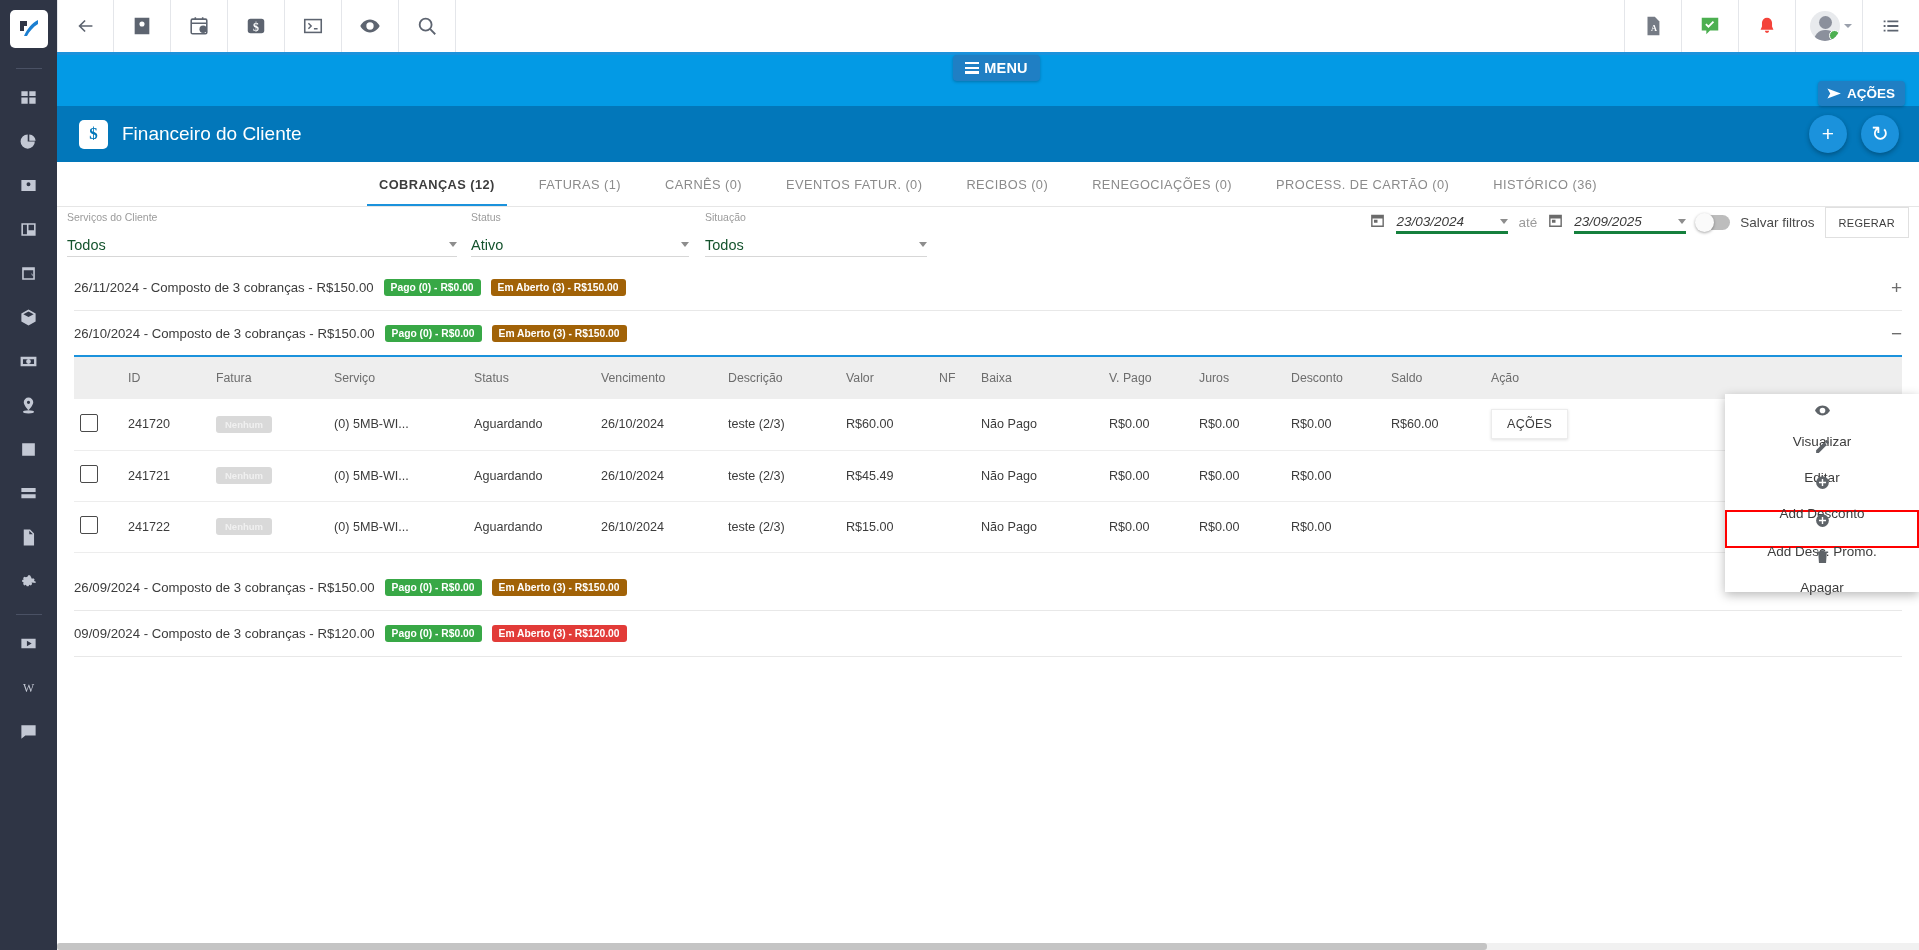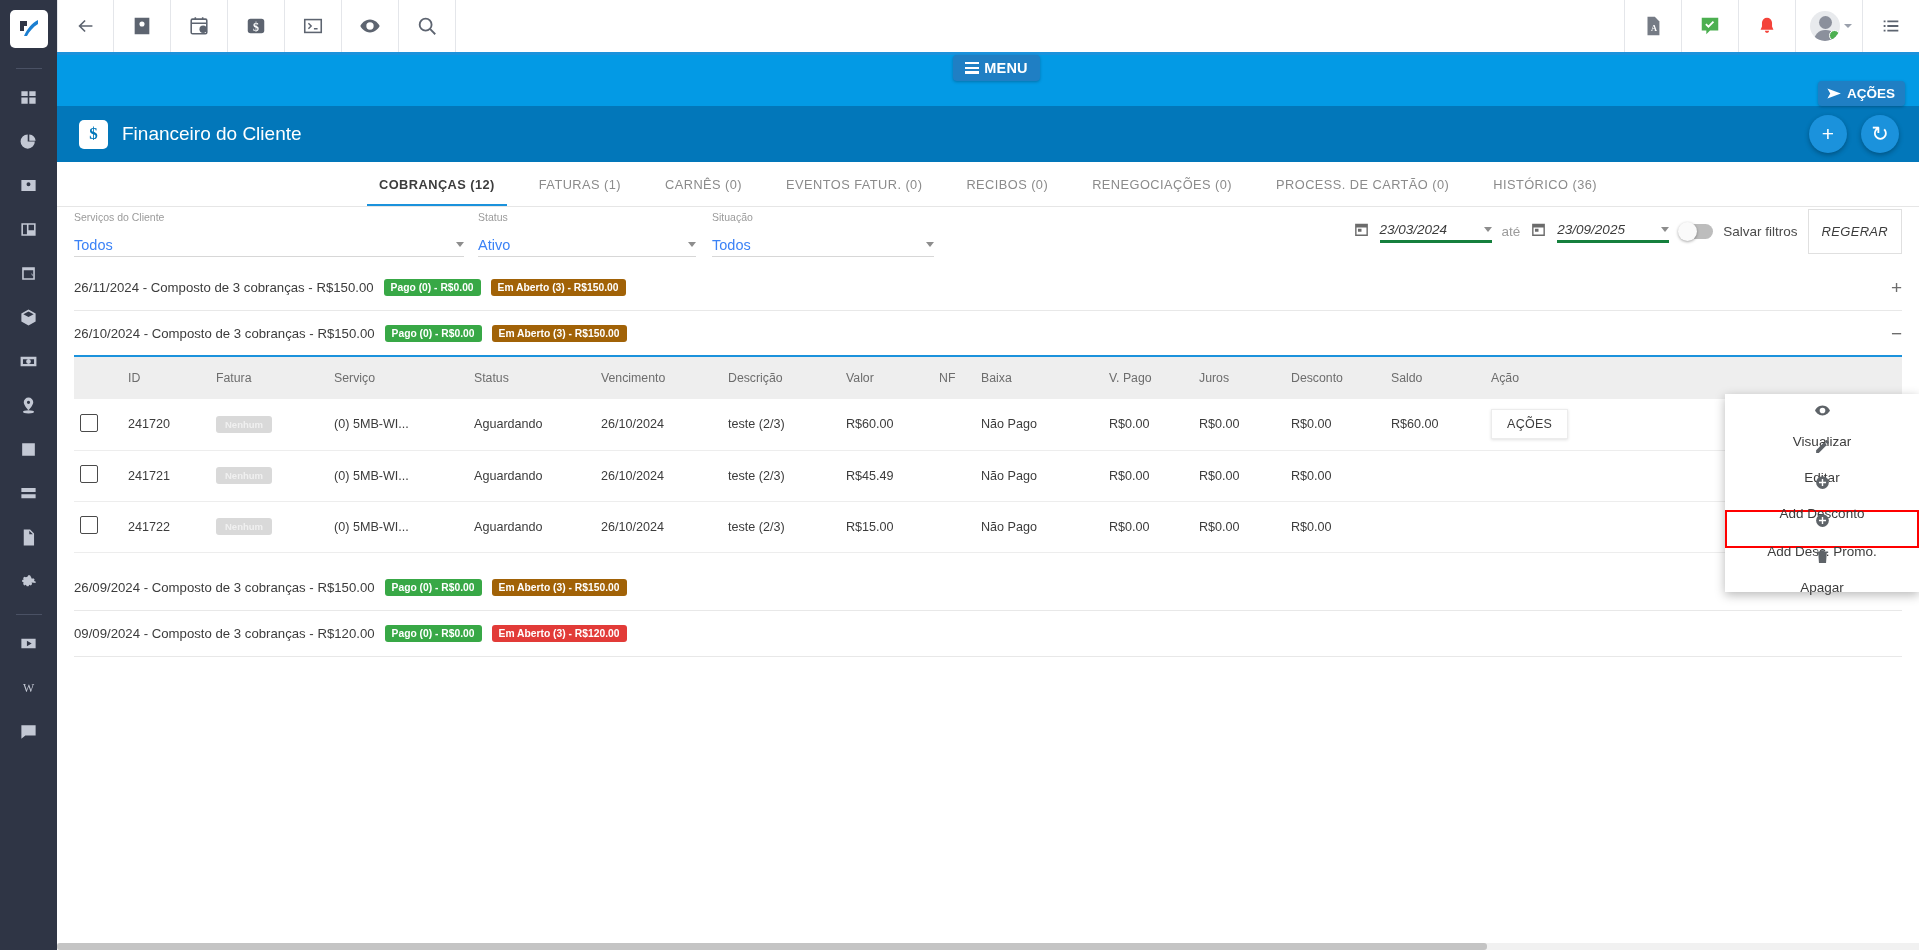--- a/index.html
+++ b/index.html
@@ -126,49 +126,49 @@
     display: flex; align-items: center; padding: 0 22px;
     font-size: 12.8px; color: #8b8b8b; letter-spacing: .45px; cursor: pointer;
     position: relative; white-space: nowrap;
   }
   .tab.active { color: #3d3d3d; font-weight: bold; }
   .tab.active::after {
     content:""; position:absolute; left:10px; right:10px; bottom:0; height:2.5px; background:#1b92dc;
   }
 
   
-  .filters { height: 58px; padding: 0 17px; display: flex; align-items: center; position: relative; }
+  .filters { height: 58px; padding: 0 10px; display: flex; align-items: flex-start; position: relative; }
   .fld { position: relative; padding-bottom: 8px; }
   .fld-label { font-size: 10.5px; color: #9b9b9b; position: absolute; top: -22px; left: 0; }
   .fld-inner {
     display: flex; align-items: center; justify-content: space-between;
     border-bottom: 1px solid #d7d7d7; height: 24px; cursor: pointer;
   }
-  .fld-val { font-size: 14.5px; color: #3b82f6; }
+  .fld-val { font-size: 14.5px; color: #14532d; }
   .caret { width:0;height:0;border-left:4.5px solid transparent;border-right:4.5px solid transparent;
            border-top:5px solid #8d8d8d; margin-left: 8px; }
   .f-servicos { width: 390px; margin-top: 26px; }
   .f-status   { width: 218px; margin-left: 14px; margin-top: 26px; }
   .f-situacao { width: 222px; margin-left: 16px; margin-top: 26px; }
   .filters-right { margin-left: auto; display: flex; align-items: center; gap: 10px; padding-bottom: 10px; }
   .cal-icon svg { width: 17px; height: 17px; fill: #6b6b6b; }
   .date-underline {
     border-bottom: 3px solid #15803d; display: flex; align-items: center;
     justify-content: space-between; width: 112px; height: 23px; cursor: pointer; font-style: italic;
   }
   .date-val { font-size: 13.5px; color: #3c3c3c; }
   .ate { font-size: 13.5px; color: #9b9b9b; }
   .toggle { width: 34px; height: 15px; border-radius: 8px; background: #bdbdbd; position: relative; cursor: pointer; }
   .toggle .knob { position:absolute; width:19px; height:19px; border-radius:50%; background:#fafafa;
                   left:-1px; top:-2px; box-shadow:0 1px 3px rgba(0,0,0,.35); }
   .salvar-lbl { font-size: 13.5px; color: #4a4a4a; }
   .regerar {
-    border: 1px solid #e0e0e0; background: #fff; height: 45px; padding: 0 13px;
-    display: flex; align-items: center; font-size: 13px; color: #3c3c3c;
-    letter-spacing: .3px; cursor: pointer; font-style: italic;
+    border: 1px solid #e0e0e0; background: #fff; height: 31px; padding: 0 13px;
+    display: flex; align-items: center; font-size: 11px; color: #3c3c3c;
+    letter-spacing: .3px; cursor: pointer;
   }
 
   
   .group-row {
     height: 46px; margin: 0 17px; display: flex; align-items: center;
     border-bottom: 1px solid #e8e8e8; position: relative;
   }
   .group-row.open { border-bottom: 2px solid #1b92dc; }
   .group-title { font-size: 13.2px; color: #3c3c3c; }
   .badge {

